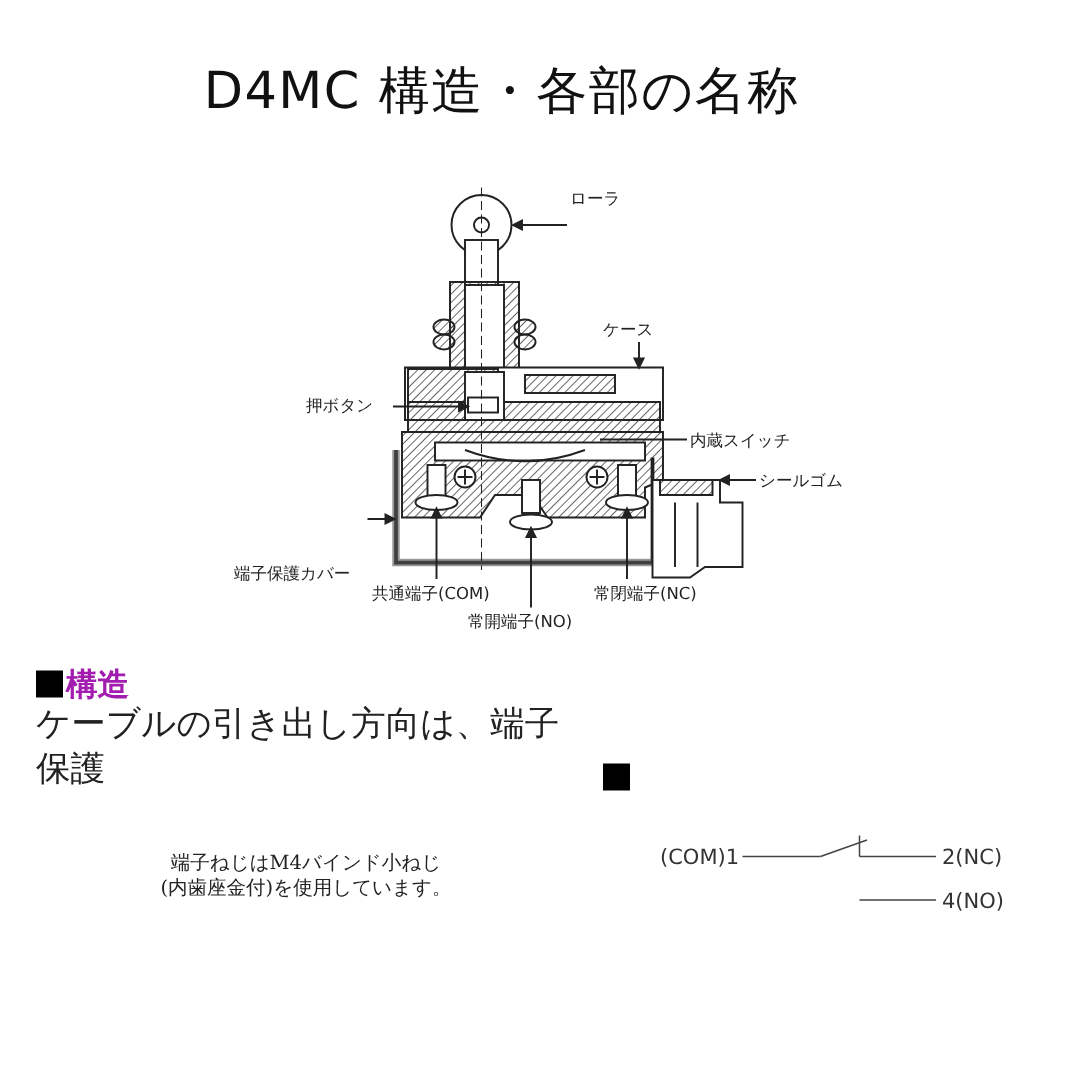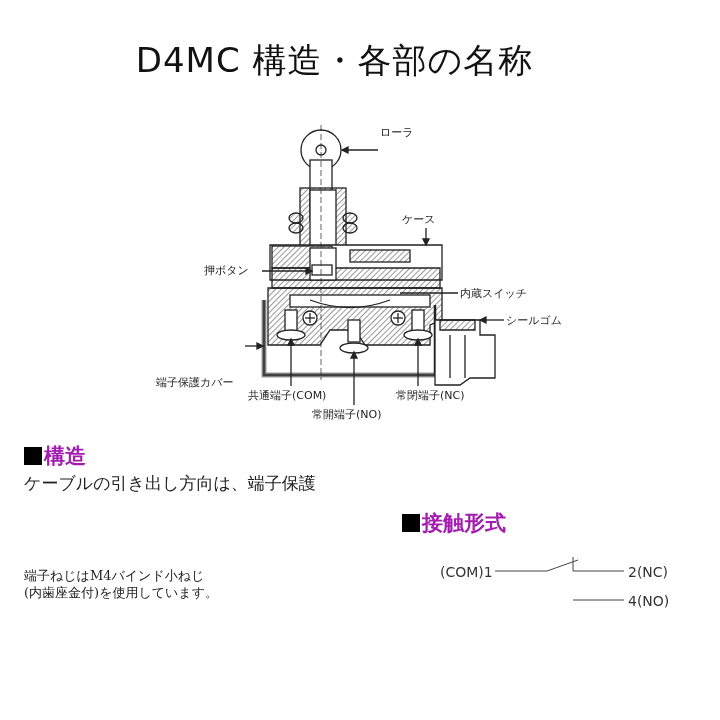--- a/index.html
+++ b/index.html
@@ -8,23 +8,23 @@
   .title { position: absolute; left: 0; top: 38px; width: 669px; text-align: center;
            font-family: "DejaVu Sans", sans-serif; font-size: 34px; letter-spacing: 1px;
            color: #111; }
   .drawing { position: absolute; left: 150px; top: 120px; width: 420px; height: 310px; }
   .lbl { position: absolute; font-size: 11px; color: #222; white-space: nowrap;
          font-family: "DejaVu Sans", sans-serif; }
   .section-head { position: absolute; font-size: 21px; font-weight: bold; color: #a21caf;
                   font-family: "DejaVu Sans", sans-serif; display: flex; align-items: center; }
   .section-head .sq { display: inline-block; width: 18px; height: 18px; background: #000; margin-right: 2px; }
   .body-text { position: absolute; left: 24px; top: 468px; width: 360px;
-               font-family: "DejaVu Serif", serif; font-size: 17px; line-height: 30px; color: #222; }
+               font-family: "DejaVu Serif", serif; font-size: 23px; line-height: 30px; color: #222; }
   .note-text { position: absolute; left: 24px; top: 567px; width: 360px;
-               font-family: "DejaVu Serif", serif; font-size: 13px; line-height: 17px; color: #222; }
+               font-family: "DejaVu Serif", serif; font-size: 13px; line-height: 17px; color: #222; text-align: center; }
   .contact { position: absolute; left: 430px; top: 555px; width: 270px; height: 60px; }
   .ct { position: absolute; font-size: 14px; color: #333; white-space: nowrap; }
 </style>
 </head>
 <body>
 
 <div class="title">D4MC 構造・各部の名称</div>
 
 <div class="drawing">
   <svg width="420" height="310" viewBox="0 0 420 310">
@@ -122,21 +122,20 @@
 <div class="body-text">
   <div>ケーブルの引き出し方向は、端子保護</div>
 </div>
 <div class="note-text">
   <div>端子ねじはM4バインド小ねじ</div>
   <div>(内歯座金付)を使用しています。</div>
 </div>
 
 <div class="section-head" style="left:402px; top:509px;">
   <span class="sq"></span>
-  <span>接触形式</span>
 </div>
 <div class="contact">
   <svg width="270" height="60" style="position:absolute; left:0; top:0;">
     <g stroke="#444" stroke-width="1" fill="none">
       <line x1="65" y1="16" x2="117" y2="16"></line>
       <line x1="117" y1="16" x2="148" y2="5"></line>
       <line x1="143" y1="2" x2="143" y2="16"></line>
       <line x1="143" y1="16" x2="194" y2="16"></line>
       <line x1="143" y1="45" x2="194" y2="45"></line>
     </g>

